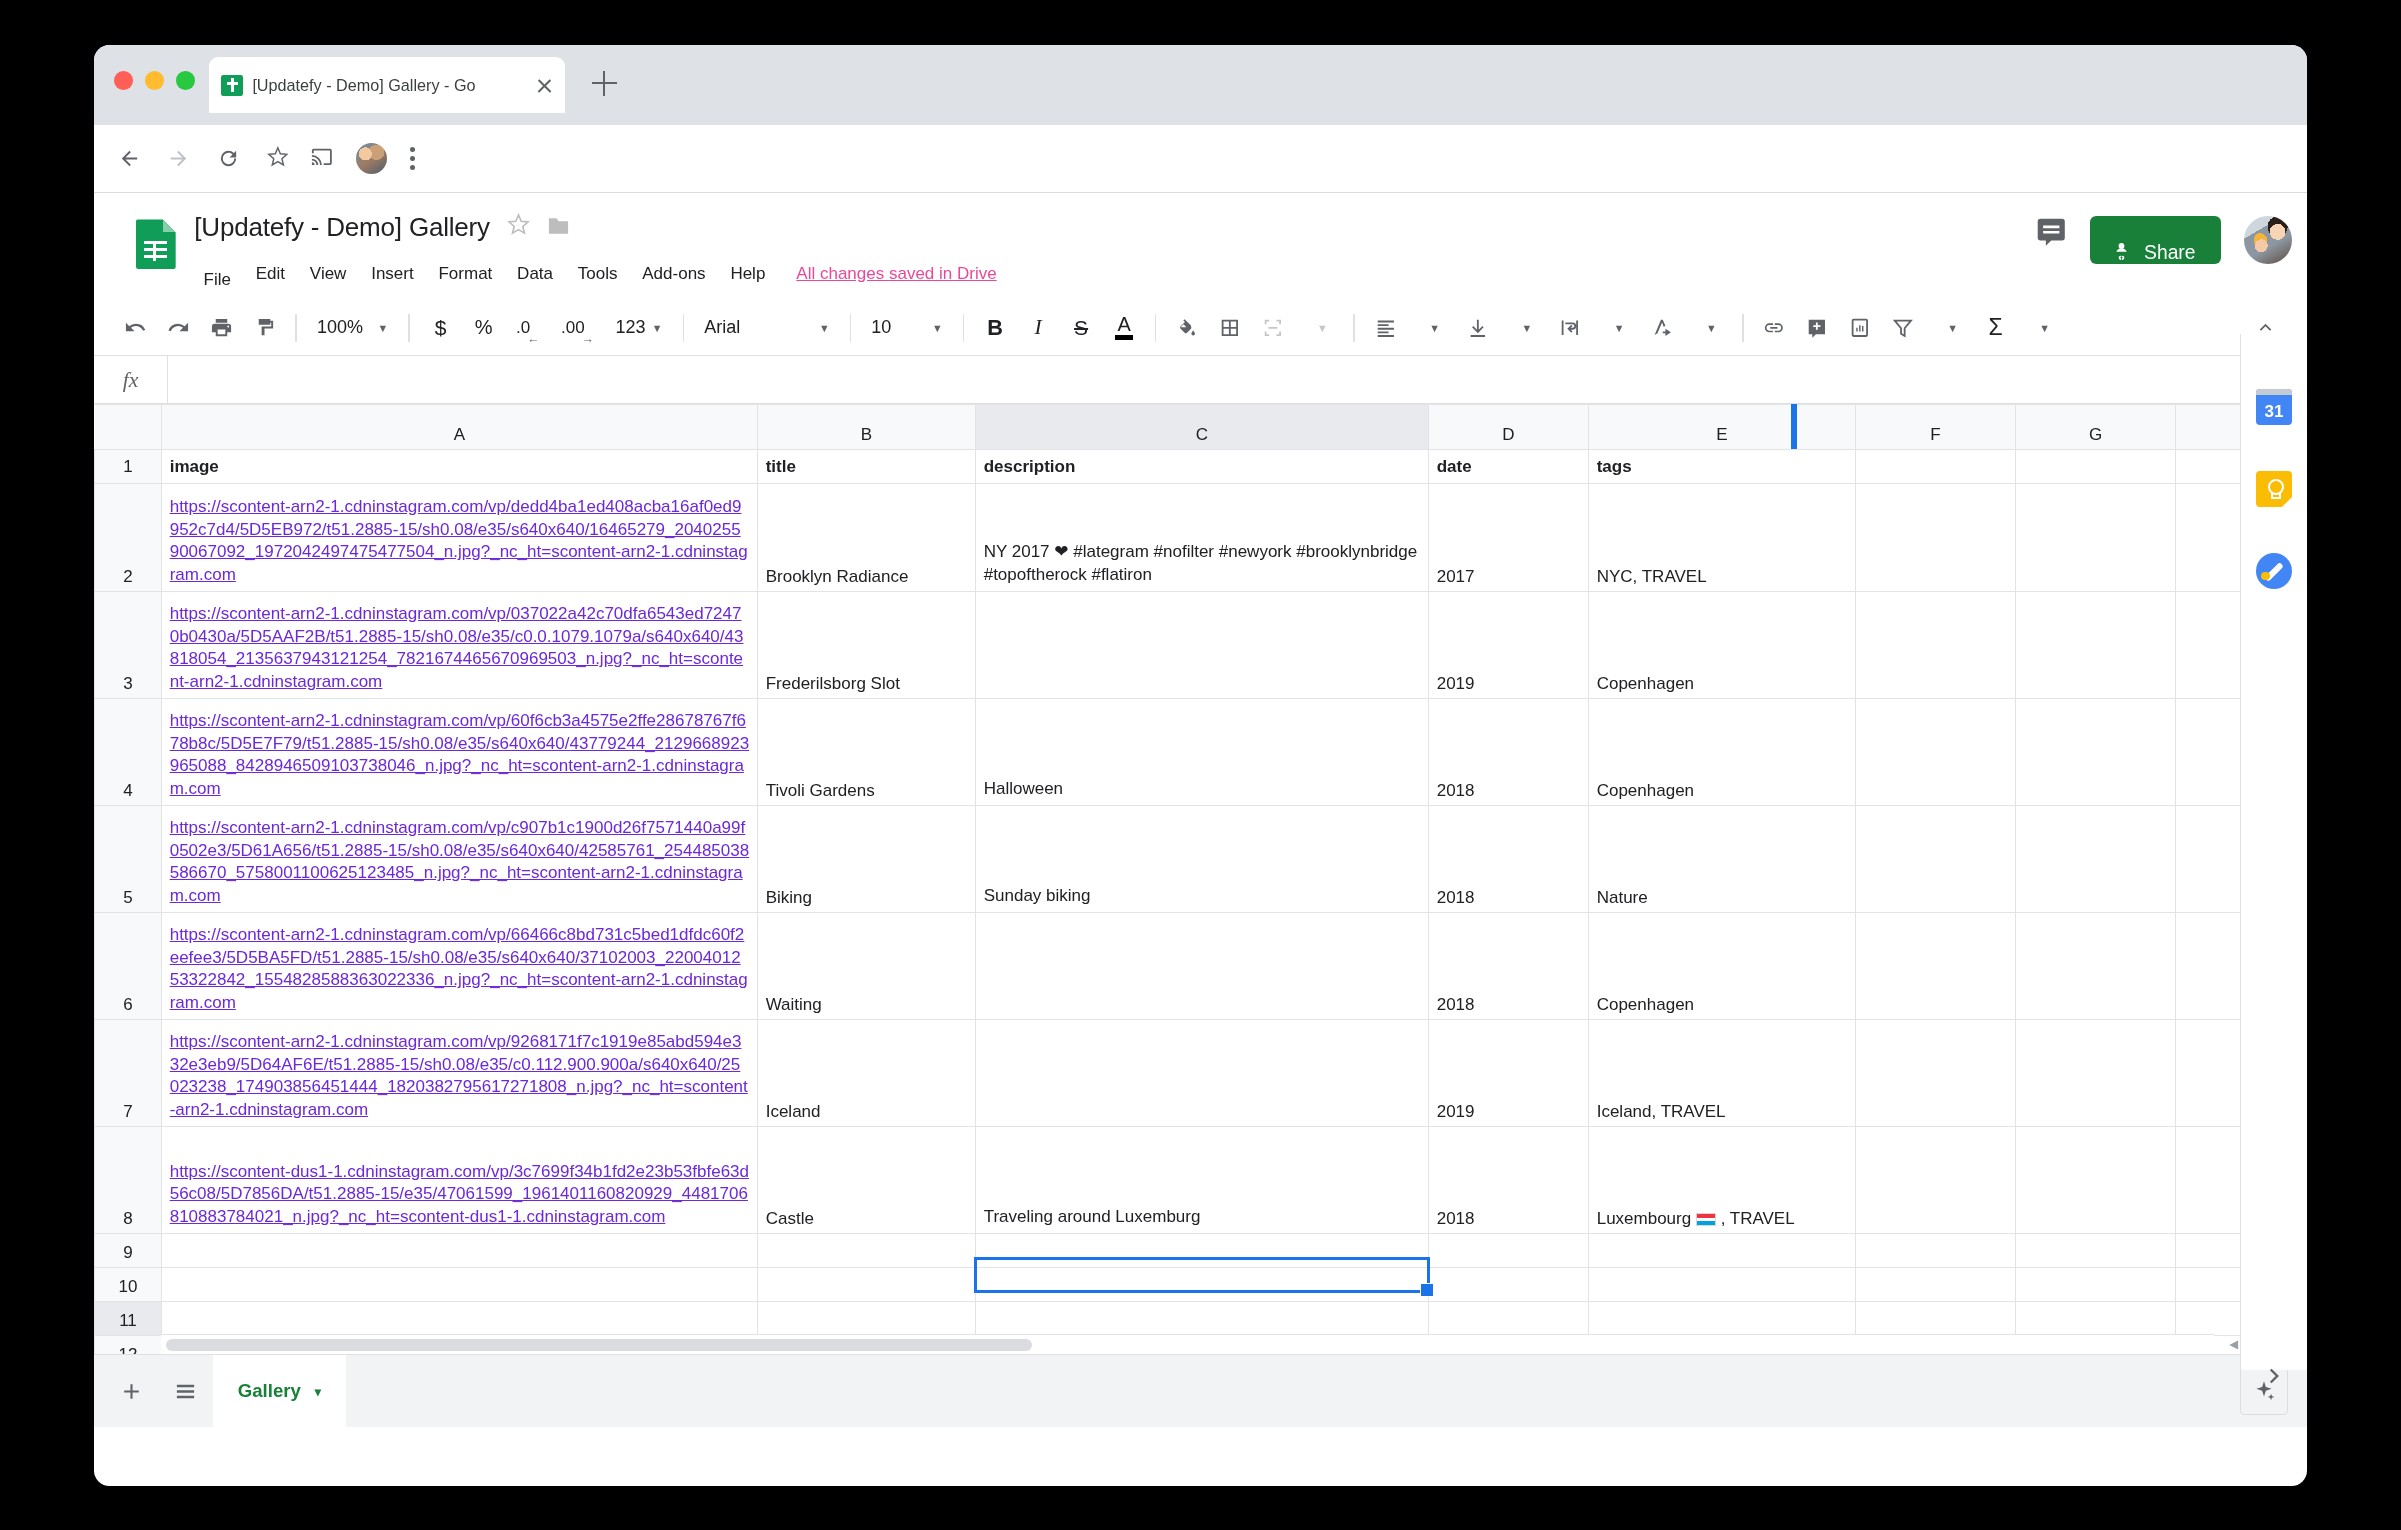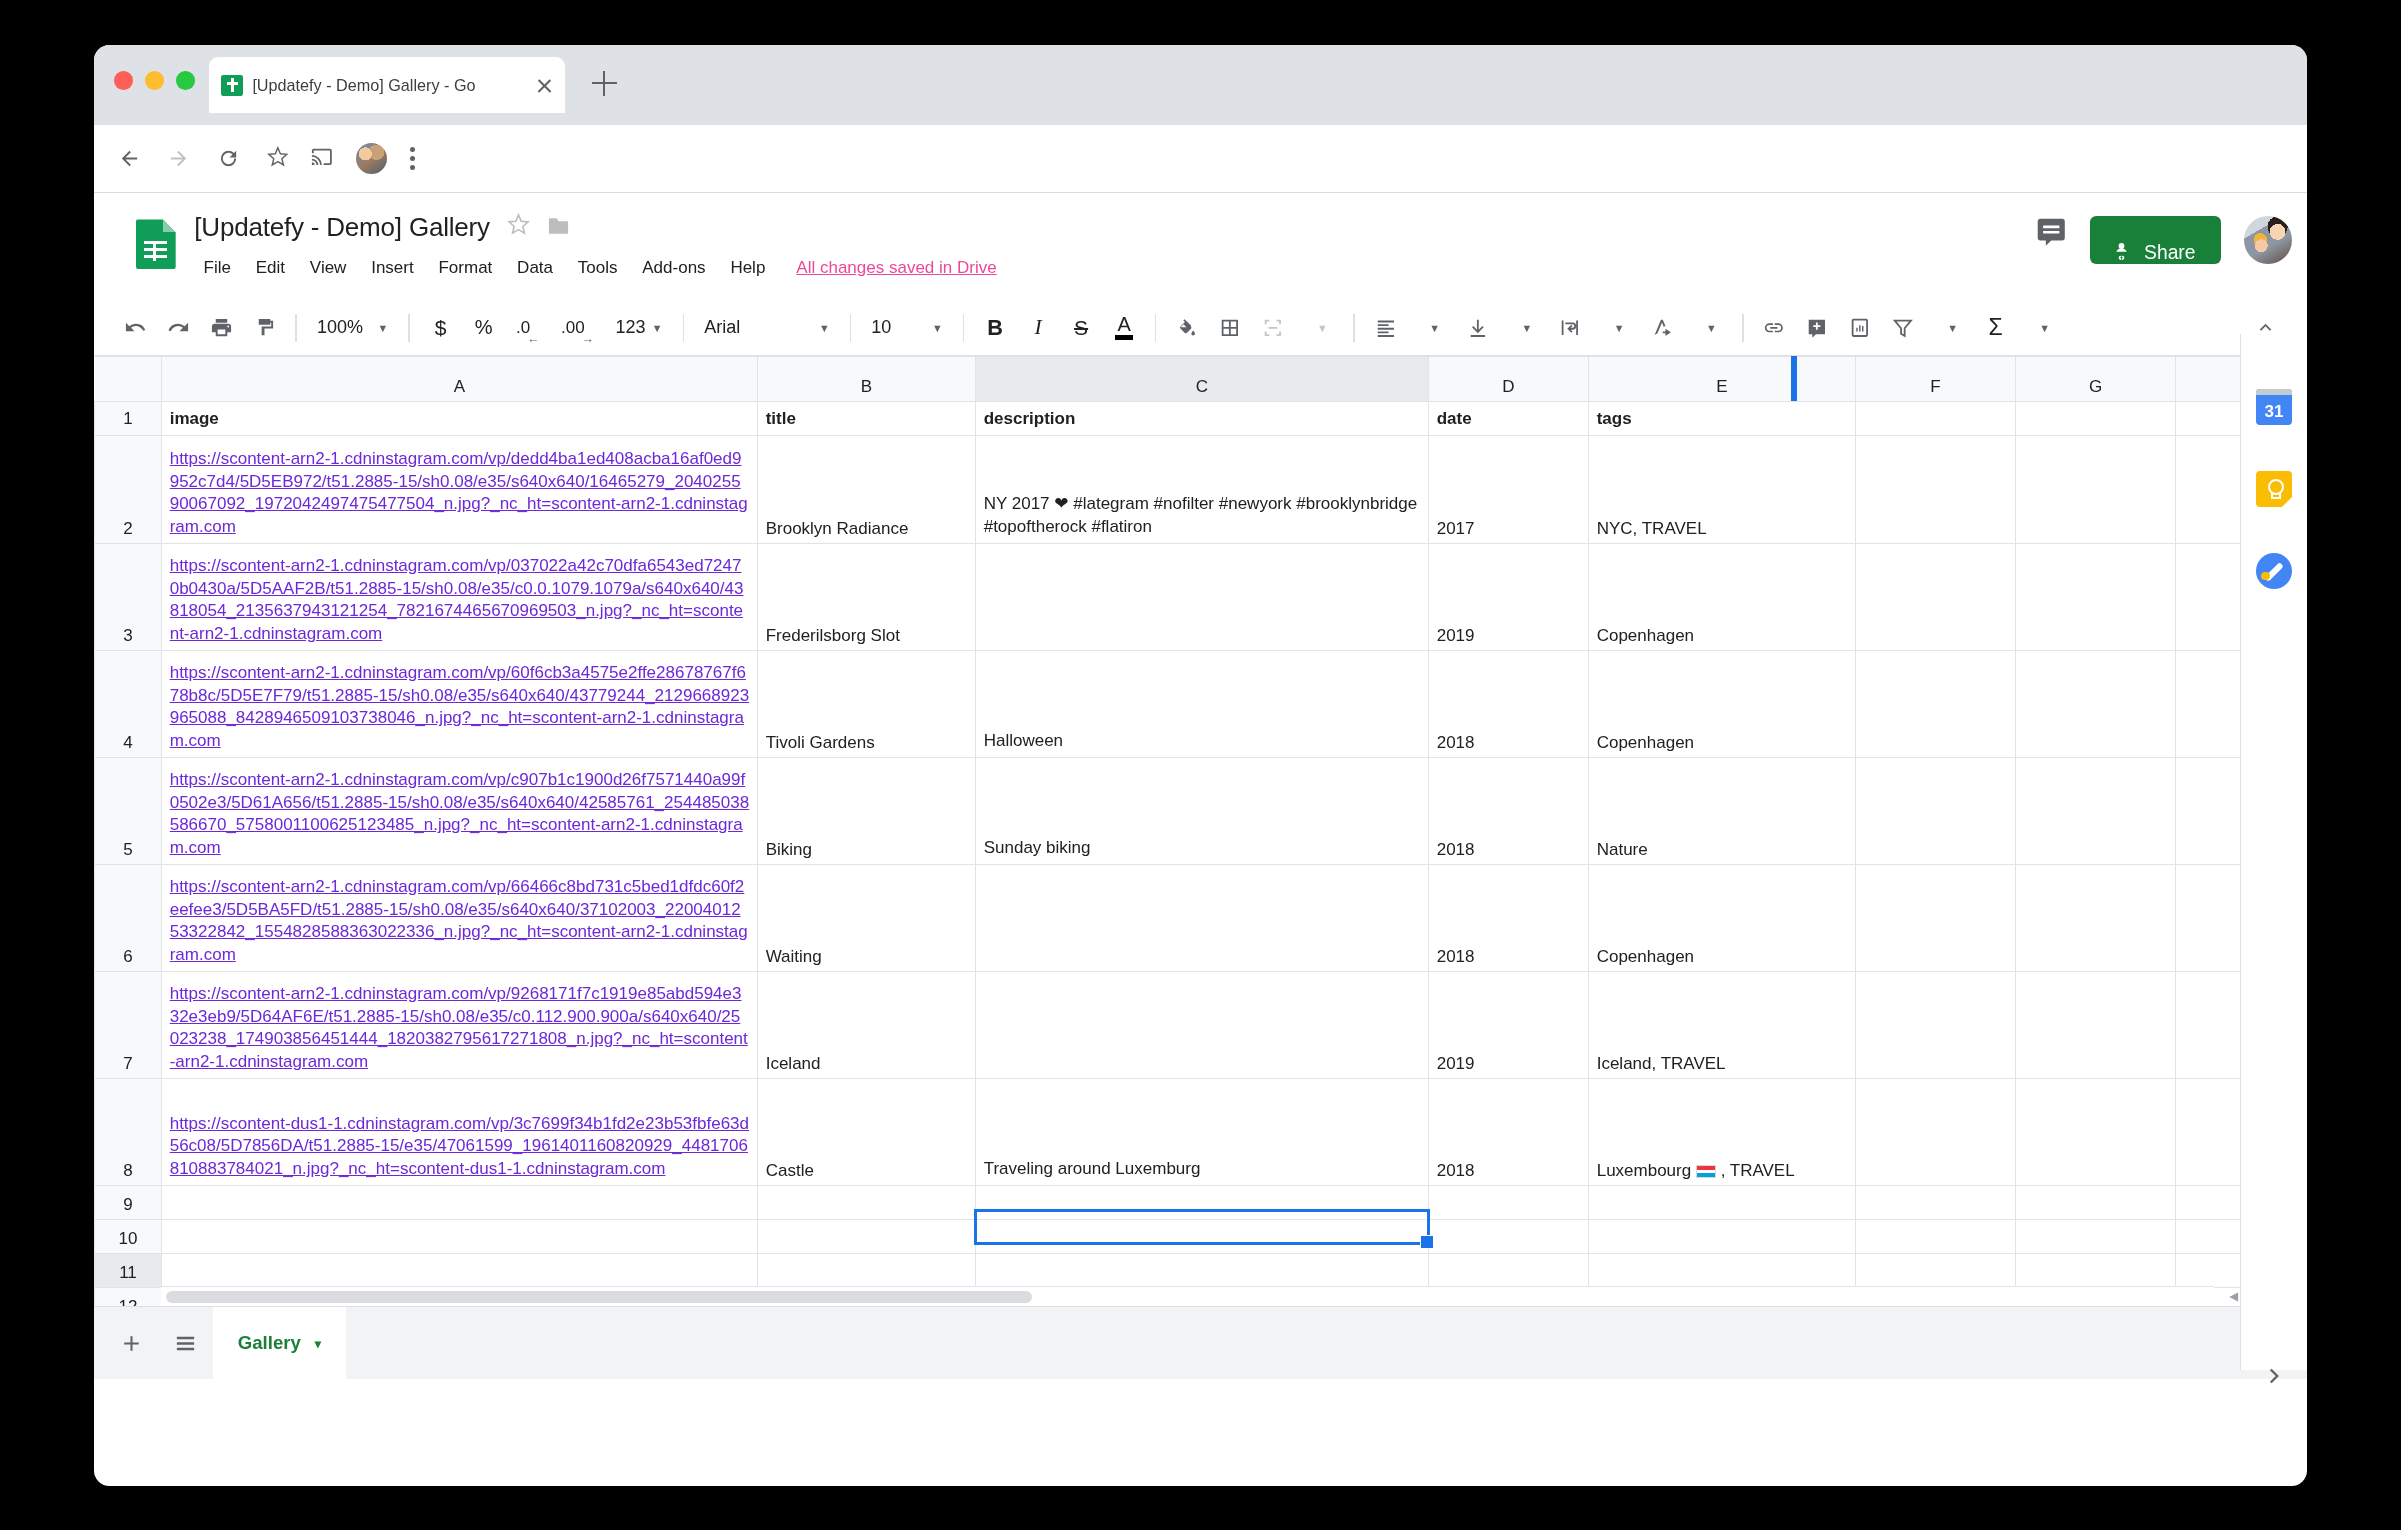--- a/index.html
+++ b/index.html
@@ -172,21 +172,21 @@
   }
   #star-doc { color:#bdbdbd; cursor:pointer; font-size: 21.7px; }
   #folder-doc { cursor: pointer; }
   #menu-row {
     display: flex; align-items: center; gap: 0; margin-top: 10.8px;
   }
   .menu-item {
     font-size: 17px; color: #202124;
     padding: 4.6px 12.4px; border-radius: 3.1px; cursor: pointer;
   }
-  .menu-item:first-child { margin-left: -3.1px; }
+  .menu-item:first-child { margin-left: -3.1px; margin-top: 12px; }
   #save-status {
     font-size: 17px; color: #ec4899;
     margin-left: 18.6px; text-decoration: underline; cursor: pointer;
   }
   #header-right {
     display:flex; align-items: flex-start; gap: 23px; padding-top: 9.3px;
   }
   #comment-icon { cursor:pointer; }
   #share-btn {
     background: #188038; color: #fff;
@@ -682,20 +682,24 @@
       </div>
       <div class="tb tb-caret">▼</div>
 
       <div class="tb" id="collapse-btn">
         <svg width="23" height="23" viewBox="0 0 24 24">
             <path d="M12 8l-6 6 1.4 1.4L12 10.8l4.6 4.6L18 14z" fill="currentColor"></path>
           </svg>
       </div>
     </div>
 
+    <div id="formulabar">
+      <div id="fx">fx</div>
+      <div id="formula-input"></div>
+    </div>
 
     <div id="gridwrap">
       <table class="sheet">
         <colgroup>
           <col style="width:67px">
             <col style="width:596px">
             <col style="width:218px">
           <col style="width:453px">
             <col style="width:160px">
             <col style="width:267px">

